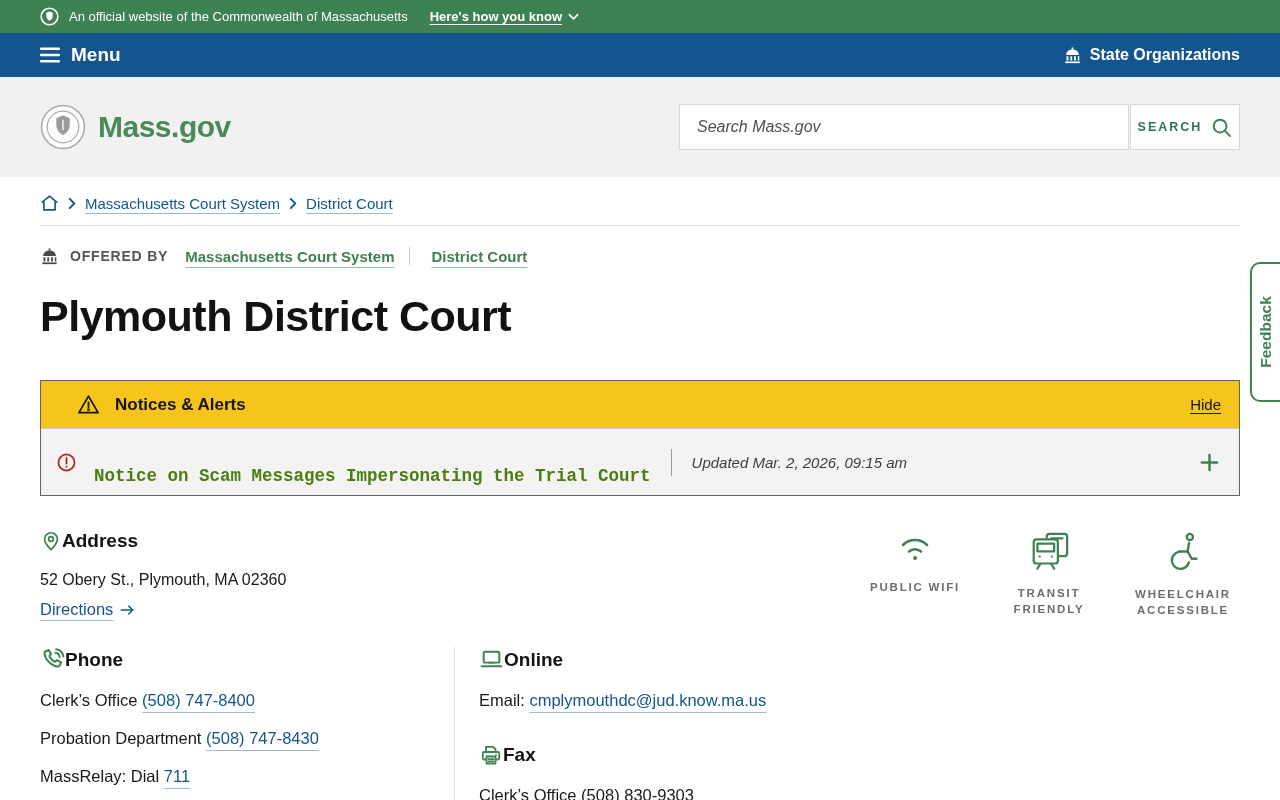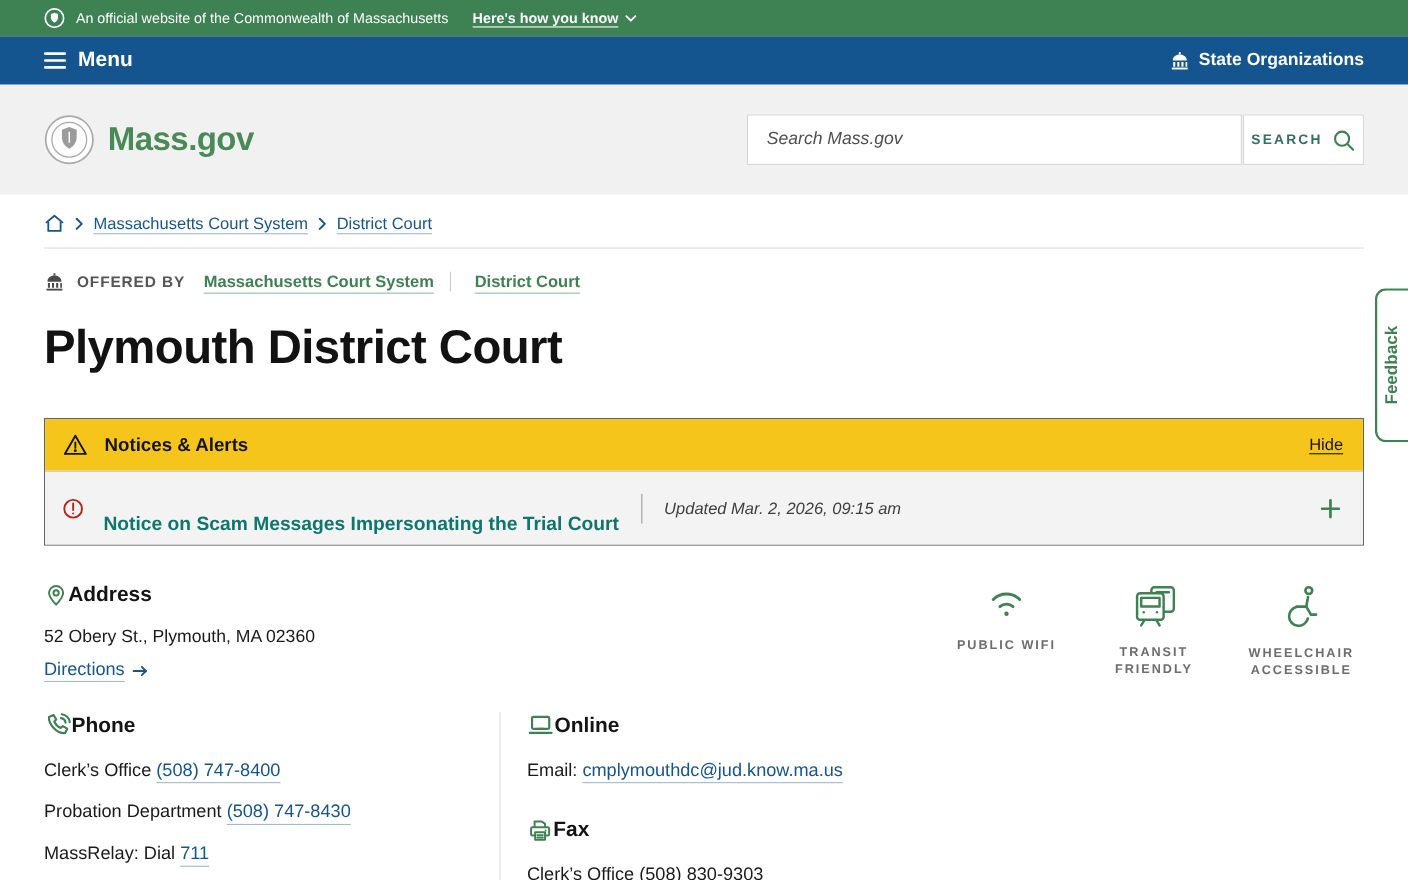--- a/index.html
+++ b/index.html
@@ -54,28 +54,28 @@
   .offered a { color:#3e8153; font-size:15px; font-weight:600; text-decoration:underline;
     text-underline-offset:5px; text-decoration-color:#8fbf9f; margin-left:6px; }
   .offered-sep { width:1px; height:18px; background:#c9c9c9; margin:0 4px; }
 
   h1.page-title { margin-top:27px; font-size:43px; font-weight:700; color:#121212;
     letter-spacing:-0.5px; }
 
   
   .alerts { margin-top:39px; border:1px solid #636363; }
   .alerts-header { background:#f6c51b; height:47px; display:flex; align-items:center;
-    padding:0 18px 0 16px; gap:15px;text-align:right; }
+    padding:0 18px 0 36px; gap:15px;text-align:right; }
   .alerts-title { font-size:17px; font-weight:700; }
   .hide-link { margin-left:auto; font-size:15px; color:#141414; text-decoration:underline;
     text-underline-offset:3px; }
   .alert-row { background:#f3f3f3; height:67px; display:flex; align-items:center;
     padding:0 20px 0 15px; gap:17px; border-top:1px solid #c9c9c9; }
-  .alert-title { font-size:17.5px; font-weight:700; color:#0f766e; text-decoration:none;
-    background:none; border:none; font-family:Liberation Sans, sans-serif; cursor:pointer;margin-top:28px; }
+  .alert-title { font-size:17.5px; font-weight:700; color:#4d7c0f; text-decoration:none;
+    background:none; border:none; font-family:Liberation Mono, monospace; cursor:pointer;margin-top:28px; }
   .alert-sep { width:1px; height:27px; background:#9a9a9a; margin:0 3px; }
   .alert-updated { font-style:italic; font-size:15px; color:#3e3e3e; }
   .plus-btn { margin-left:auto; background:none; border:none; cursor:pointer; }
 
   
   .addr-row { margin-top:33px; display:flex; justify-content:space-between;
     align-items:flex-start; }
   .section-head { display:flex; align-items:center; gap:0; }
   .section-head h2 { font-size:19px; font-weight:700; color:#141414; }
   .addr-text { margin-top:18px; font-size:16px; color:#1a1a1a; }

